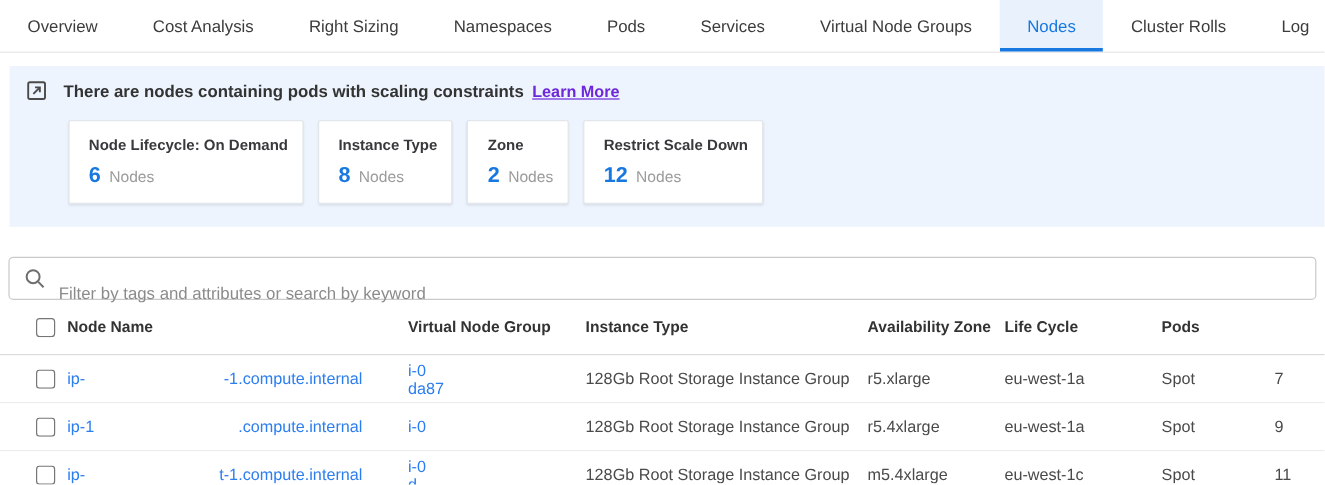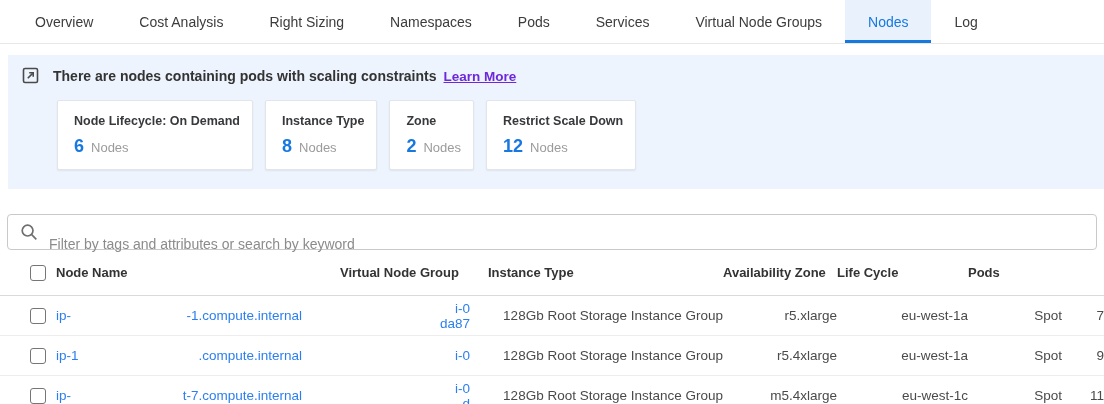--- a/index.html
+++ b/index.html
@@ -1,21 +1,21 @@
 <!DOCTYPE html>
 <html><head>
 <meta charset="utf-8">
 <style>
   * { margin:0; padding:0; box-sizing:border-box; }
   html,body { background:#ffffff; }
   body { font-family:"Liberation Sans","DejaVu Sans",sans-serif; }
   .page { width:1104px; height:404px; overflow:hidden; background:#fff; position:relative; }
 
   
-  .tabbar { display:flex; height:44px; border-bottom:1px solid #e7e7e7; align-items:stretch; padding-left:12px; }
+  .tabbar { display:flex; height:44px; border-bottom:1px solid #e7e7e7; align-items:stretch; padding-left:0; }
   .tab { display:flex; align-items:center; padding:0 23px; font-size:14px; color:#3c3c3c; cursor:pointer; white-space:nowrap; }
   .tab.active { background:#e8f1fc; color:#1778e0; box-shadow:inset 0 -3px 0 #1778e0; }
 
   
   .banner { margin:11px 0 0 8px; background:#edf4fd; padding:12px 14px 19px 14px; }
   .banner-head { display:flex; align-items:center; font-size:14px; font-weight:700; color:#333; }
   .banner-icon { width:18px; height:18px; margin-right:13px; flex:0 0 auto; }
   .banner-link { color:#6d28d9; text-decoration:underline; font-weight:600; margin-left:7px; cursor:pointer; font-size:13.5px; }
   .cards { display:flex; gap:12px; margin:15px 0 0 35px; }
   .card { background:#fff; border:1px solid #e2e6ea; border-radius:2px; box-shadow:0 1px 2px rgba(0,0,0,.07); padding:13px 12px 12px 16px; min-width:78px; cursor:pointer; }
@@ -26,41 +26,42 @@
 
   
   .searchbox { margin:25px 7px 0 7px; height:36px; border:1px solid #c9c9c9; border-radius:4px; display:flex; align-items:center; padding:0 12px; background:#fff; }
   .search-icon { width:19px; height:19px; margin-right:10px; flex:0 0 auto; }
   .searchbox input { border:none; outline:none; flex:1; font-size:14px; color:#333; font-family:inherit; background:transparent;margin-top:24px; }
   .searchbox input::placeholder { color:#8b8b8b; }
 
   
   .grid-row { display:grid; grid-template-columns:56px 284px 148px 235px 114px 131px 94px 1fr; align-items:center; }
   .thead { height:46px; font-size:13px; font-weight:700; color:#333; border-bottom:1px solid #dadada; }
-  .trow { height:40px; font-size:13.5px; color:#4a4a4a; border-bottom:1px solid #ededed;text-align:right; }
+  .trow { height:40px; font-size:13.5px; color:#4a4a4a; border-bottom:1px solid #ededed; }
   .cb { width:16px; height:16px; border:1.5px solid #767676; border-radius:3px; background:#fff; margin-left:30px; display:block; cursor:pointer; }
   .frag-pair { display:flex; justify-content:space-between; }
   .node-cell { padding-right:38px; color:#2b7ef0; cursor:pointer; }
   .inst-cell { padding-right:18px; color:#2b7ef0; cursor:pointer;flex-direction:column; }
   .cell { white-space:nowrap; overflow:hidden; }
 </style>
 </head>
 <body>
 
 <div class="page">
 
   <nav class="tabbar">
     <div class="tab">Overview</div>
     <div class="tab">Cost Analysis</div>
     <div class="tab">Right Sizing</div>
     <div class="tab">Namespaces</div>
     <div class="tab">Pods</div>
     <div class="tab">Services</div>
     <div class="tab">Virtual Node Groups</div>
     <div class="tab active">Nodes</div>
+    <div class="tab">Cluster Rolls</div>
     <div class="tab">Log</div>
   </nav>
 
   <section class="banner">
     <div class="banner-head">
       <svg class="banner-icon" viewBox="0 0 18 18" fill="none">
         <rect x="1.5" y="1.5" width="14" height="14" rx="1.5" stroke="#4a4a4a" stroke-width="1.6"></rect>
         <path d="M5.8 11.2 L10.6 6.4" stroke="#4a4a4a" stroke-width="1.6"></path>
         <path d="M7.2 5.8 H11.2 V9.8" stroke="#4a4a4a" stroke-width="1.6" fill="none"></path>
       </svg>
@@ -157,21 +158,21 @@
       <div class="cell">Spot</div>
       <div class="cell">9</div>
     </div>
 
     <div class="grid-row trow">
       <div class="cell">
           <span class="cb"></span>
         </div>
       <div class="cell frag-pair node-cell">
         <span>ip-</span>
-        <span>t-7.compute.internal</span>
+        <span>t-1.compute.internal</span>
       </div>
       <div class="cell frag-pair inst-cell">
         <span>i-0</span>
         <span>d</span>
       </div>
       <div class="cell">128Gb Root Storage Instance Group</div>
       <div class="cell">m5.4xlarge</div>
       <div class="cell">eu-west-1c</div>
       <div class="cell">Spot</div>
       <div class="cell">11</div>

